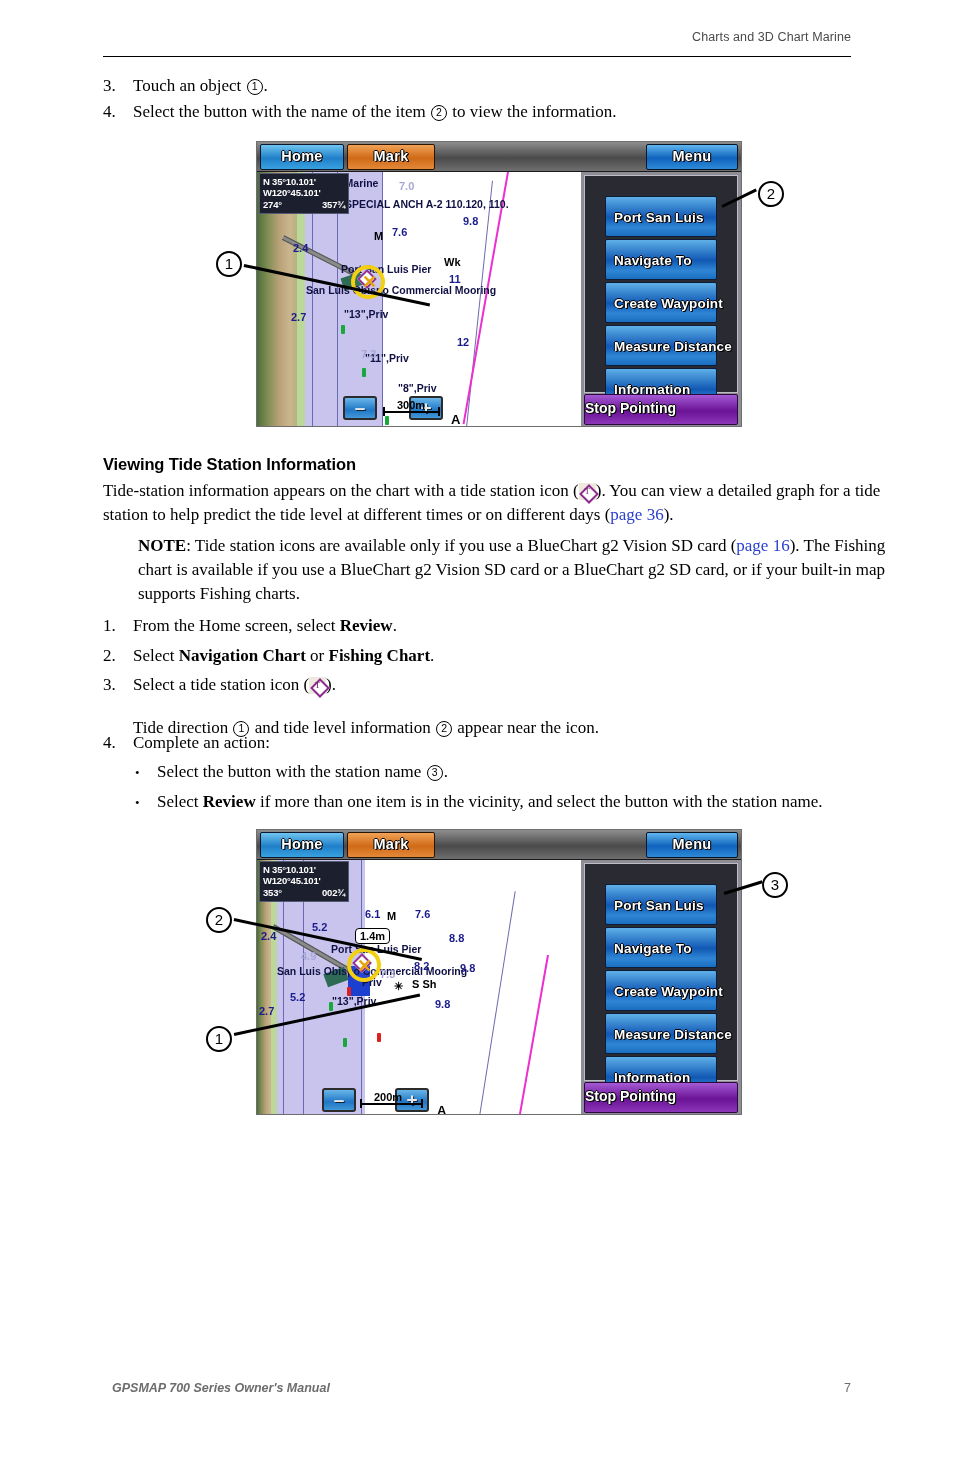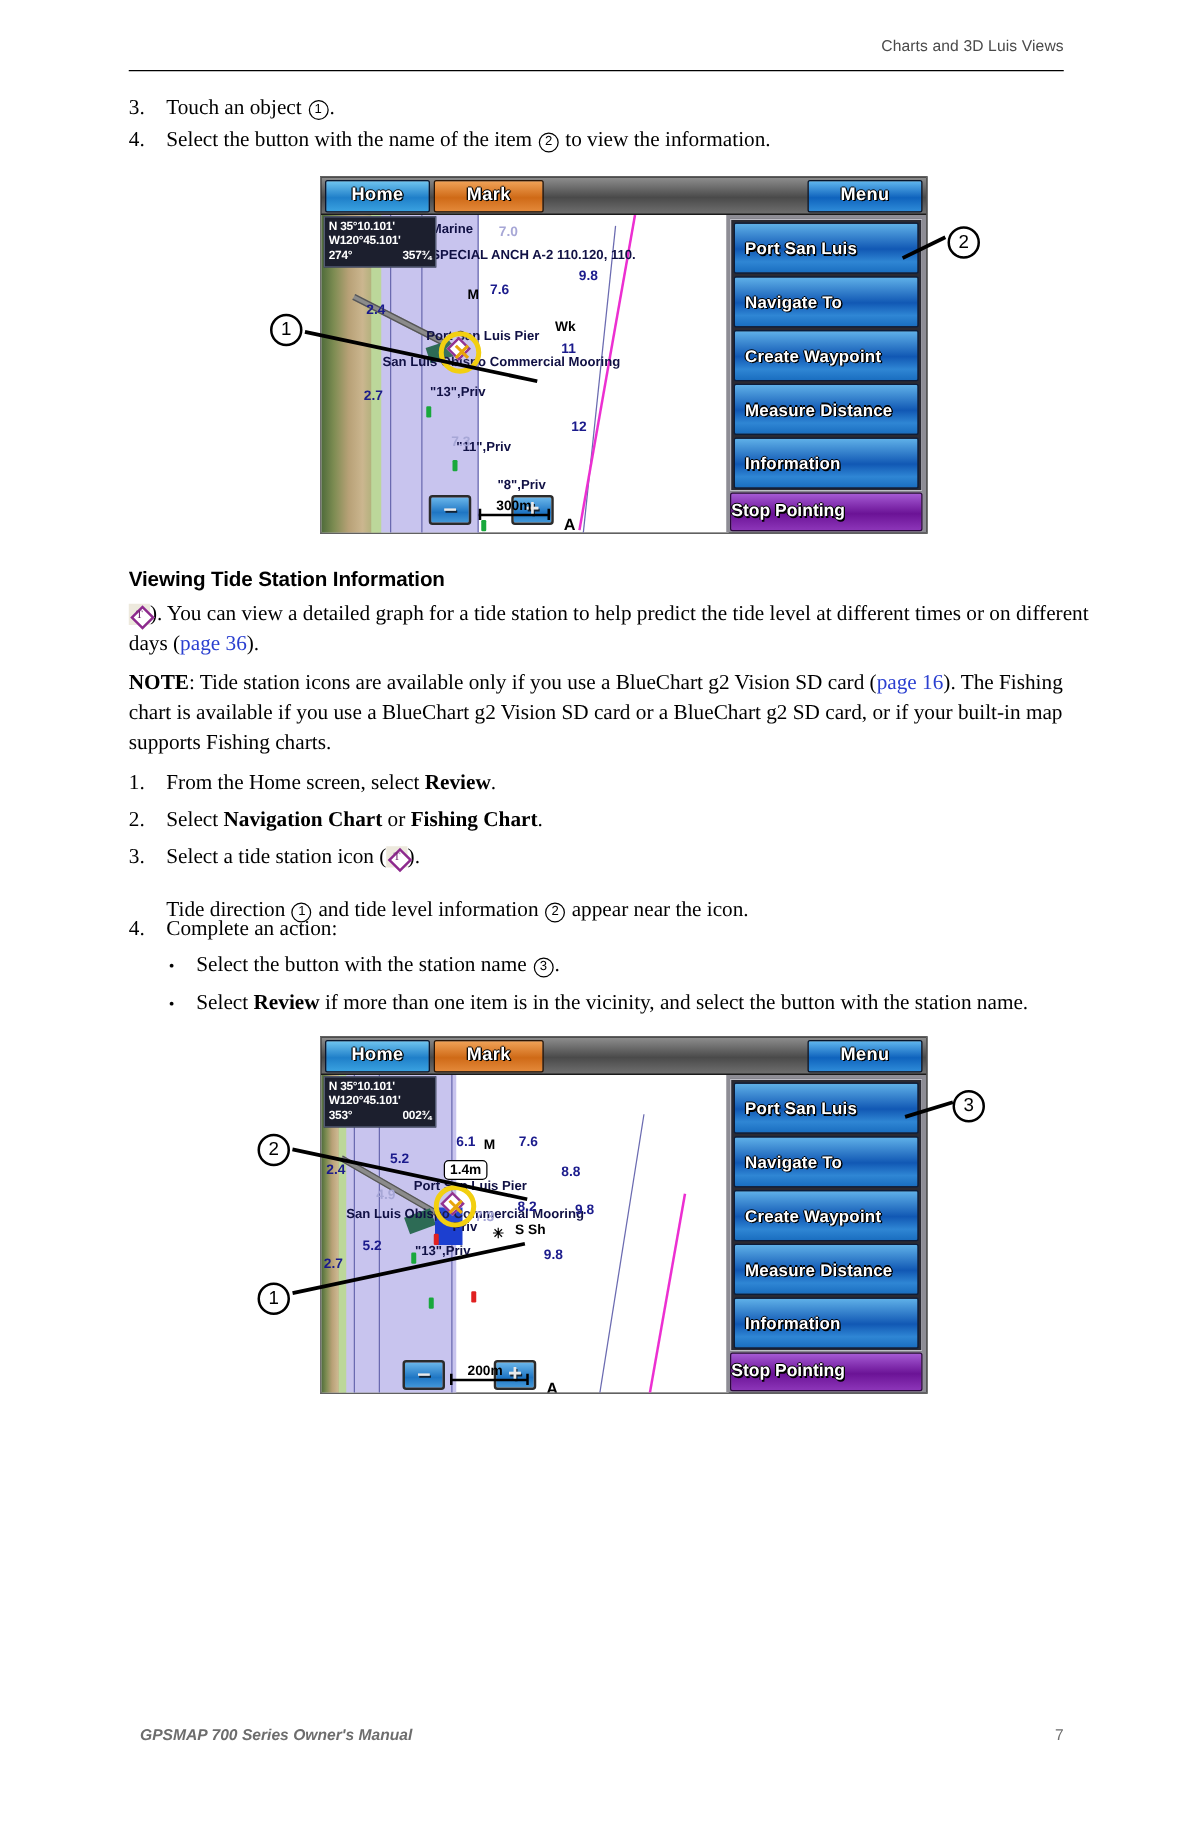--- a/index.html
+++ b/index.html
@@ -408,21 +408,21 @@
     box-sizing: border-box;
     padding: 3px;
   }
   .panel-inner {
     position: relative;
     width: 100%;
     height: 218px;
     background: #2a2a33;
     border: 1px solid #bdbdc6;
     box-sizing: border-box;
-    padding: 2px;
+    padding: 20px;
   }
   .panel-btn {
     position: relative;
     width: 100%;
     height: 41px;
     margin-bottom: 2px;
     background: linear-gradient(#5fb0e8, #1158b4 52%, #2f86d4 78%, #1a6ec0);
     border: 1px solid #0c1d3a;
     border-radius: 2px;
     box-sizing: border-box;
@@ -496,21 +496,21 @@
     right: 103px;
     bottom: 73px;
     font-family: "Liberation Sans", sans-serif;
     font-size: 12.5px;
     color: #6d6d6d;
   }
 </style>
 </head>
 <body>
 
-<div class="page-header">Charts and 3D Luis Views</div>
+<div class="page-header">Charts and 3D Chart Marine</div>
 <div class="header-rule"></div>
 
 <div class="steps" style="top:74px;">
   <div class="step-row">
     <div class="step-num">3.</div>
     <div class="step-text"><span>Touch an object </span><span class="circ">1</span><span>.</span></div>
   </div>
   <div class="step-row">
     <div class="step-num">4.</div>
     <div class="step-text"><span>Select the button with the name of the item </span><span class="circ">2</span><span> to view the information.</span></div>
@@ -624,23 +624,23 @@
 </div>
 <div class="leader" style="left:244px; top:264px; width:190px; transform:rotate(12deg);"></div>
 
 <div class="callout" style="left:758px; top:181px;">
   <span>2</span>
 </div>
 <div class="leader" style="left:722px; top:205px; width:38px; transform:rotate(-26deg);"></div>
 
 <div class="sec-title" style="top:455px;">Viewing Tide Station Information</div>
 
-<div class="para" style="top:479px;"><span class="tide-ico"><span class="dia"></span><span class="tt">T</span></span><span>). You can view a detailed graph for a tide station to help predict the tide level at different times or on different days (</span><span class="lnk">page 36</span><span>).</span></div>
-
-<div class="para" style="top:534px;"><b>NOTE</b><span>: Tide station icons are available only if you use a BlueChart g2 Vision SD card (</span><span class="lnk">page 16</span><span>). The Fishing chart is available if you use a BlueChart g2 Vision SD card or a BlueChart g2 SD card, or if your built-in map supports Fishing charts.</span></div>
+<div class="para" style="top:479px;"><span>Tide-station information appears on the chart with a tide station icon (</span><span class="tide-ico"><span class="dia"></span><span class="tt">T</span></span><span>). You can view a detailed graph for a tide station to help predict the tide level at different times or on different days (</span><span class="lnk">page 36</span><span>).</span></div>
+
+<div class="para" style="top:534px;margin-left:35px;"><b>NOTE</b><span>: Tide station icons are available only if you use a BlueChart g2 Vision SD card (</span><span class="lnk">page 16</span><span>). The Fishing chart is available if you use a BlueChart g2 Vision SD card or a BlueChart g2 SD card, or if your built-in map supports Fishing charts.</span></div>
 
 <div class="steps" style="top:614px;">
   <div class="step-row">
     <div class="step-num">1.</div>
     <div class="step-text"><span>From the Home screen, select </span><b>Review</b><span>.</span></div>
   </div>
 </div>
 
 <div class="steps" style="top:644px;">
   <div class="step-row">

